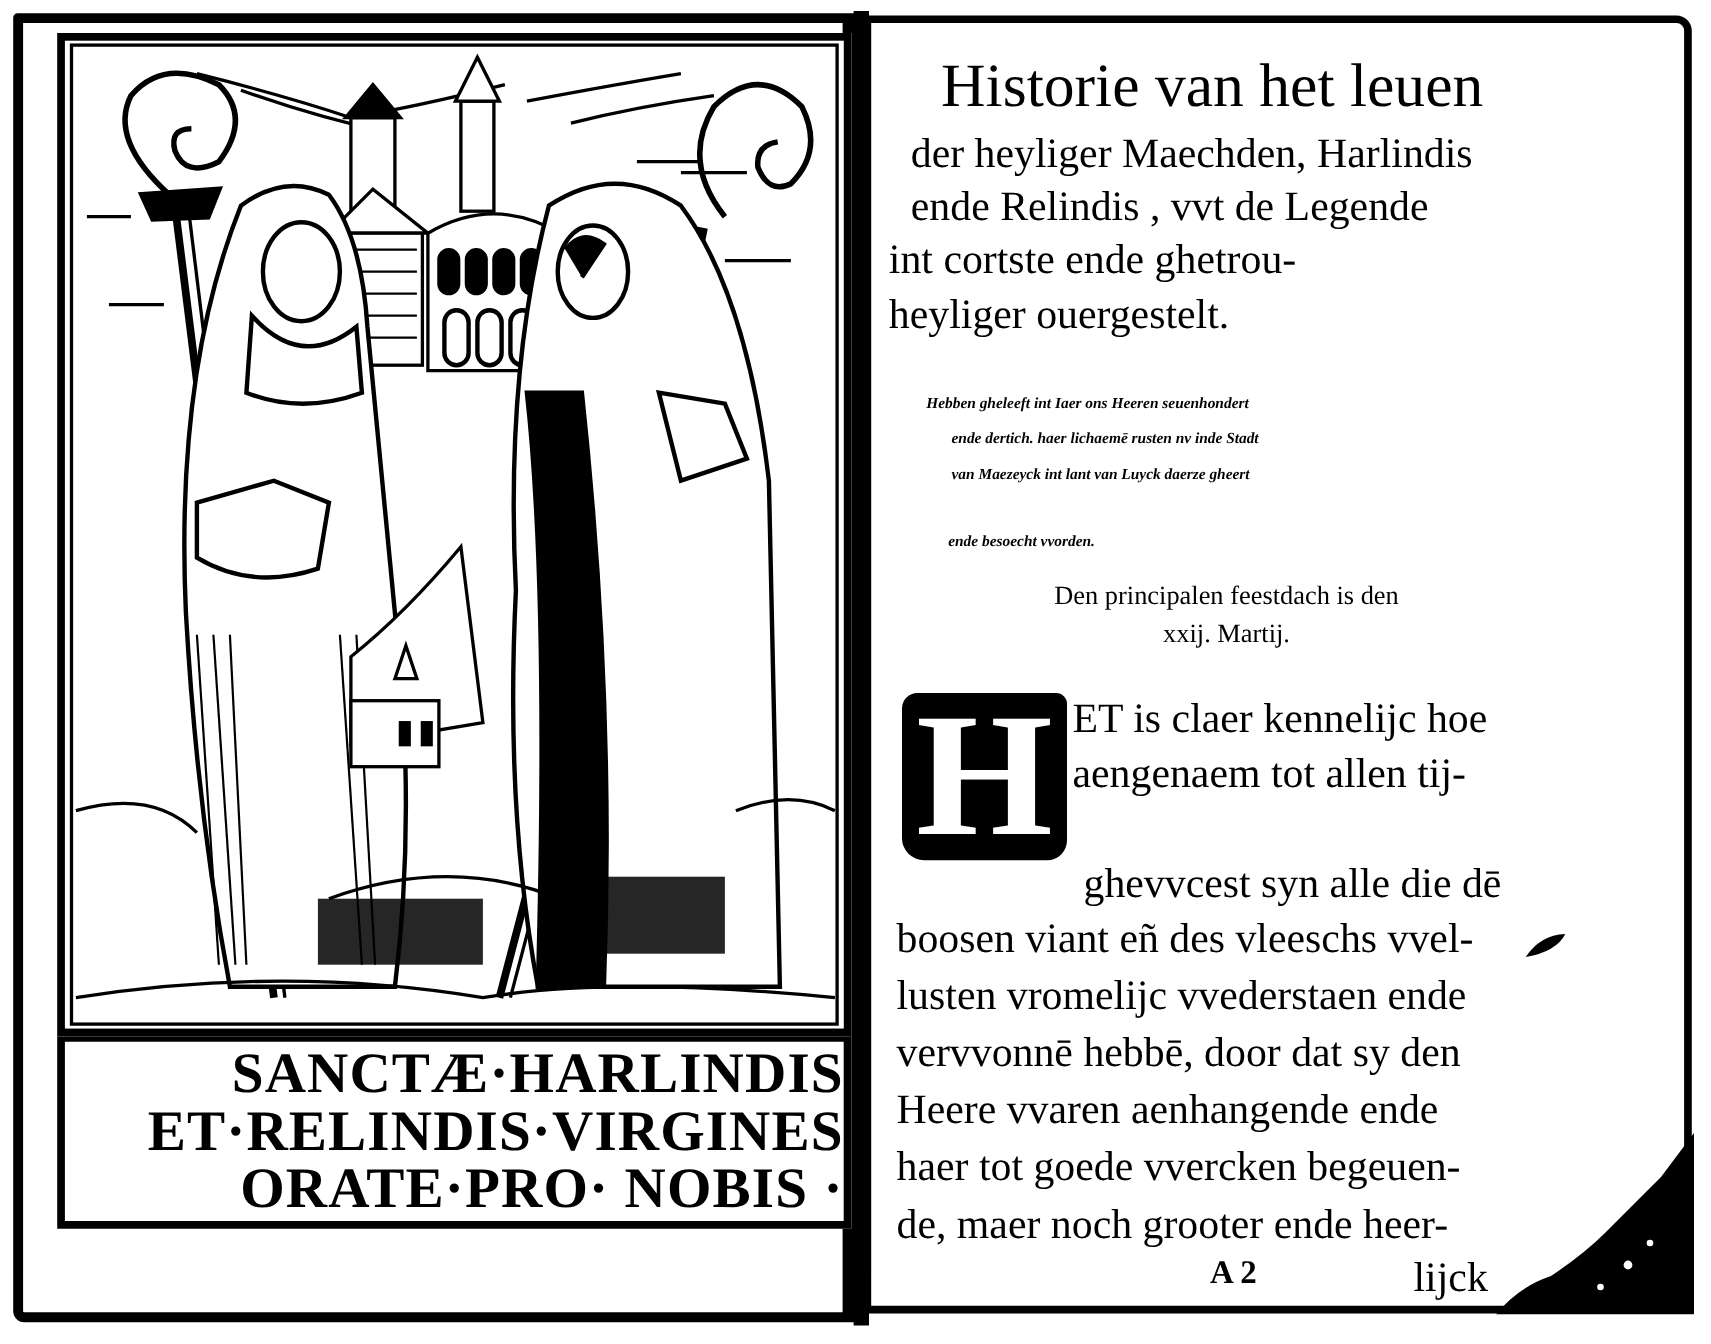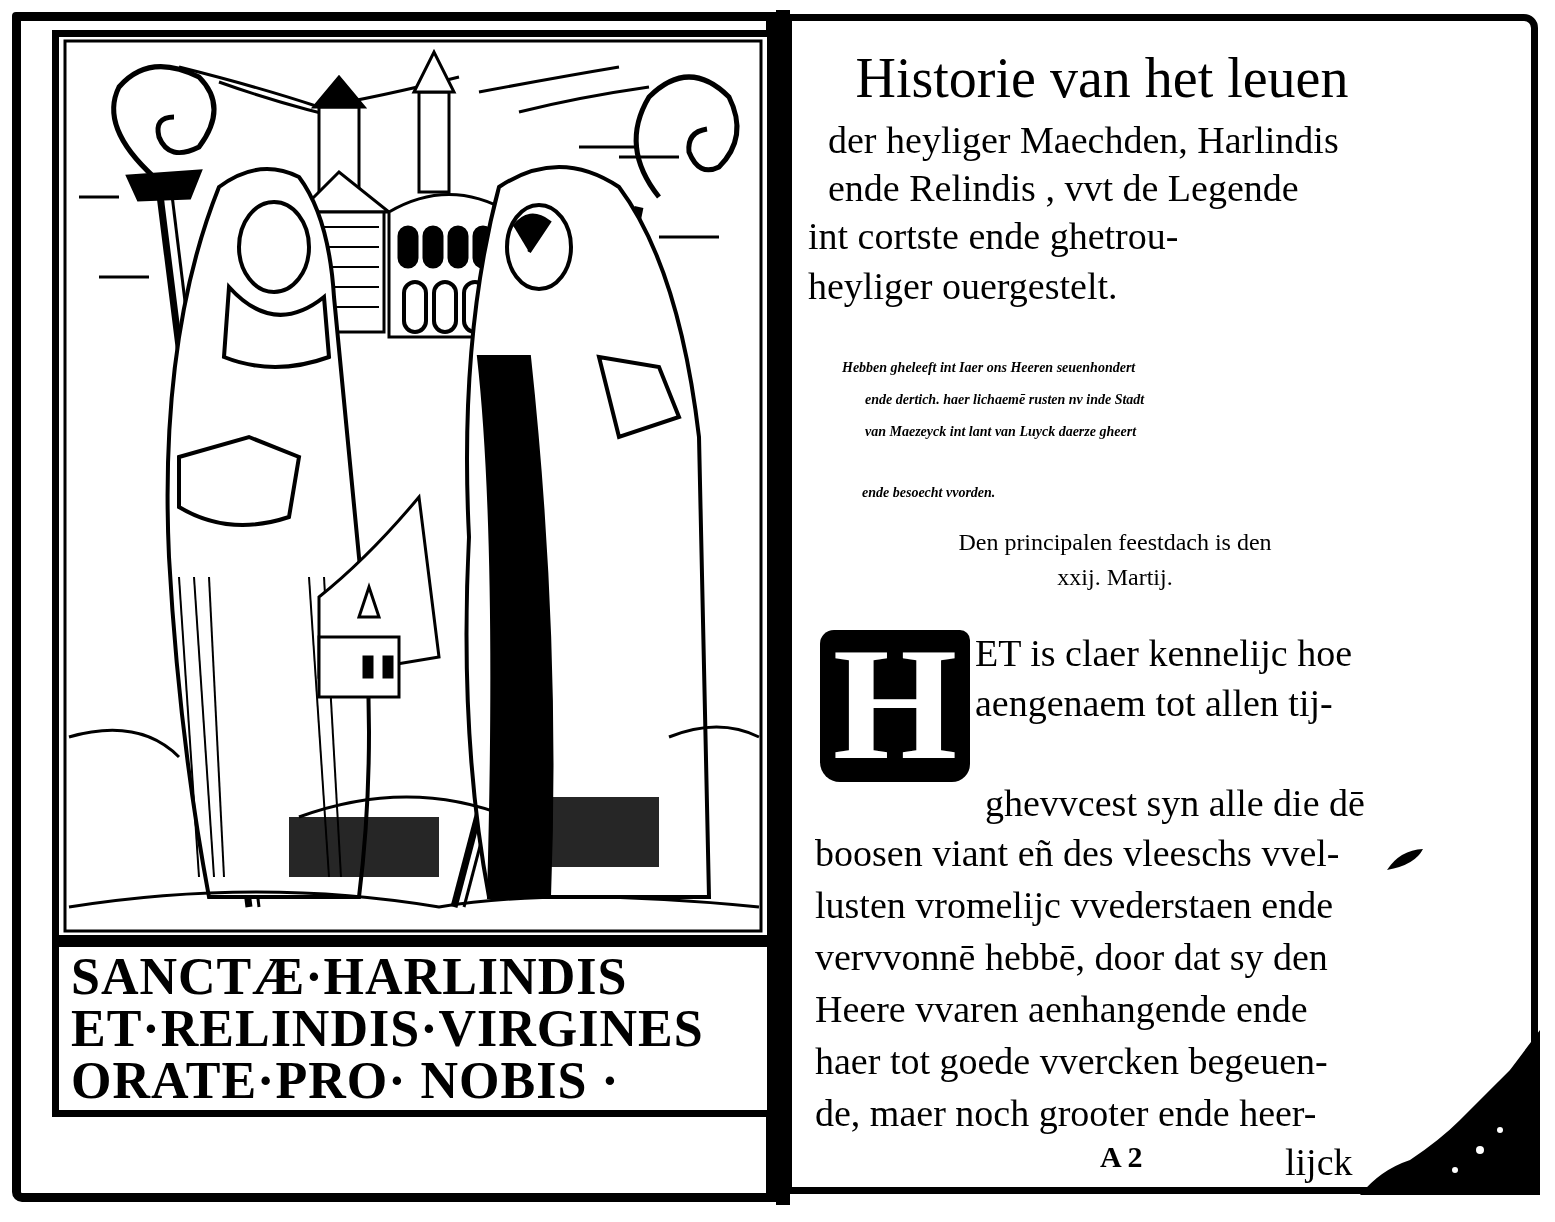--- a/index.html
+++ b/index.html
@@ -16,21 +16,21 @@
                   border: 7px solid #000; border-left-width: 4px; border-radius: 0 14px 6px 0;
                   background: #fff; box-sizing: border-box; overflow: hidden; }
 
     
     .woodcut { position: absolute; left: 52px; top: 30px; width: 722px; height: 912px;
                border: 7px solid #000; box-sizing: border-box; background: #fff; overflow: hidden; }
     .woodcut svg { position: absolute; left: 0; top: 0; width: 100%; height: 100%; }
 
     .inscription { position: absolute; left: 52px; top: 942px; width: 722px; height: 175px;
                    border: 7px solid #000; border-top-width: 5px; box-sizing: border-box; background: #fff;
-                   display: flex; flex-direction: column; justify-content: center; padding-left: 12px; }
+                   display: flex; flex-direction: column; justify-content: center; padding-left: 12px; text-align: right; }
     .inscription div { font-family: "Liberation Serif", serif; font-weight: bold; font-size: 52px;
                        line-height: 52px; letter-spacing: 1px; white-space: nowrap; }
 
     
     .rp { position: absolute; font-family: "Liberation Serif", serif; white-space: nowrap; }
     .title-main { left: 832px; top: 48px; width: 540px; text-align: center; font-size: 56px; line-height: 60px; }
     .title-sub { left: 828px; width: 560px; text-align: left; font-size: 38px; line-height: 44px; }
     .italic-block { left: 842px; font-style: italic; font-weight: bold; font-size: 14px; line-height: 30px; }
     .feast { left: 860px; width: 510px; text-align: center; font-size: 24px; line-height: 31px; }
     .body-line { font-size: 38px; line-height: 47px; }

